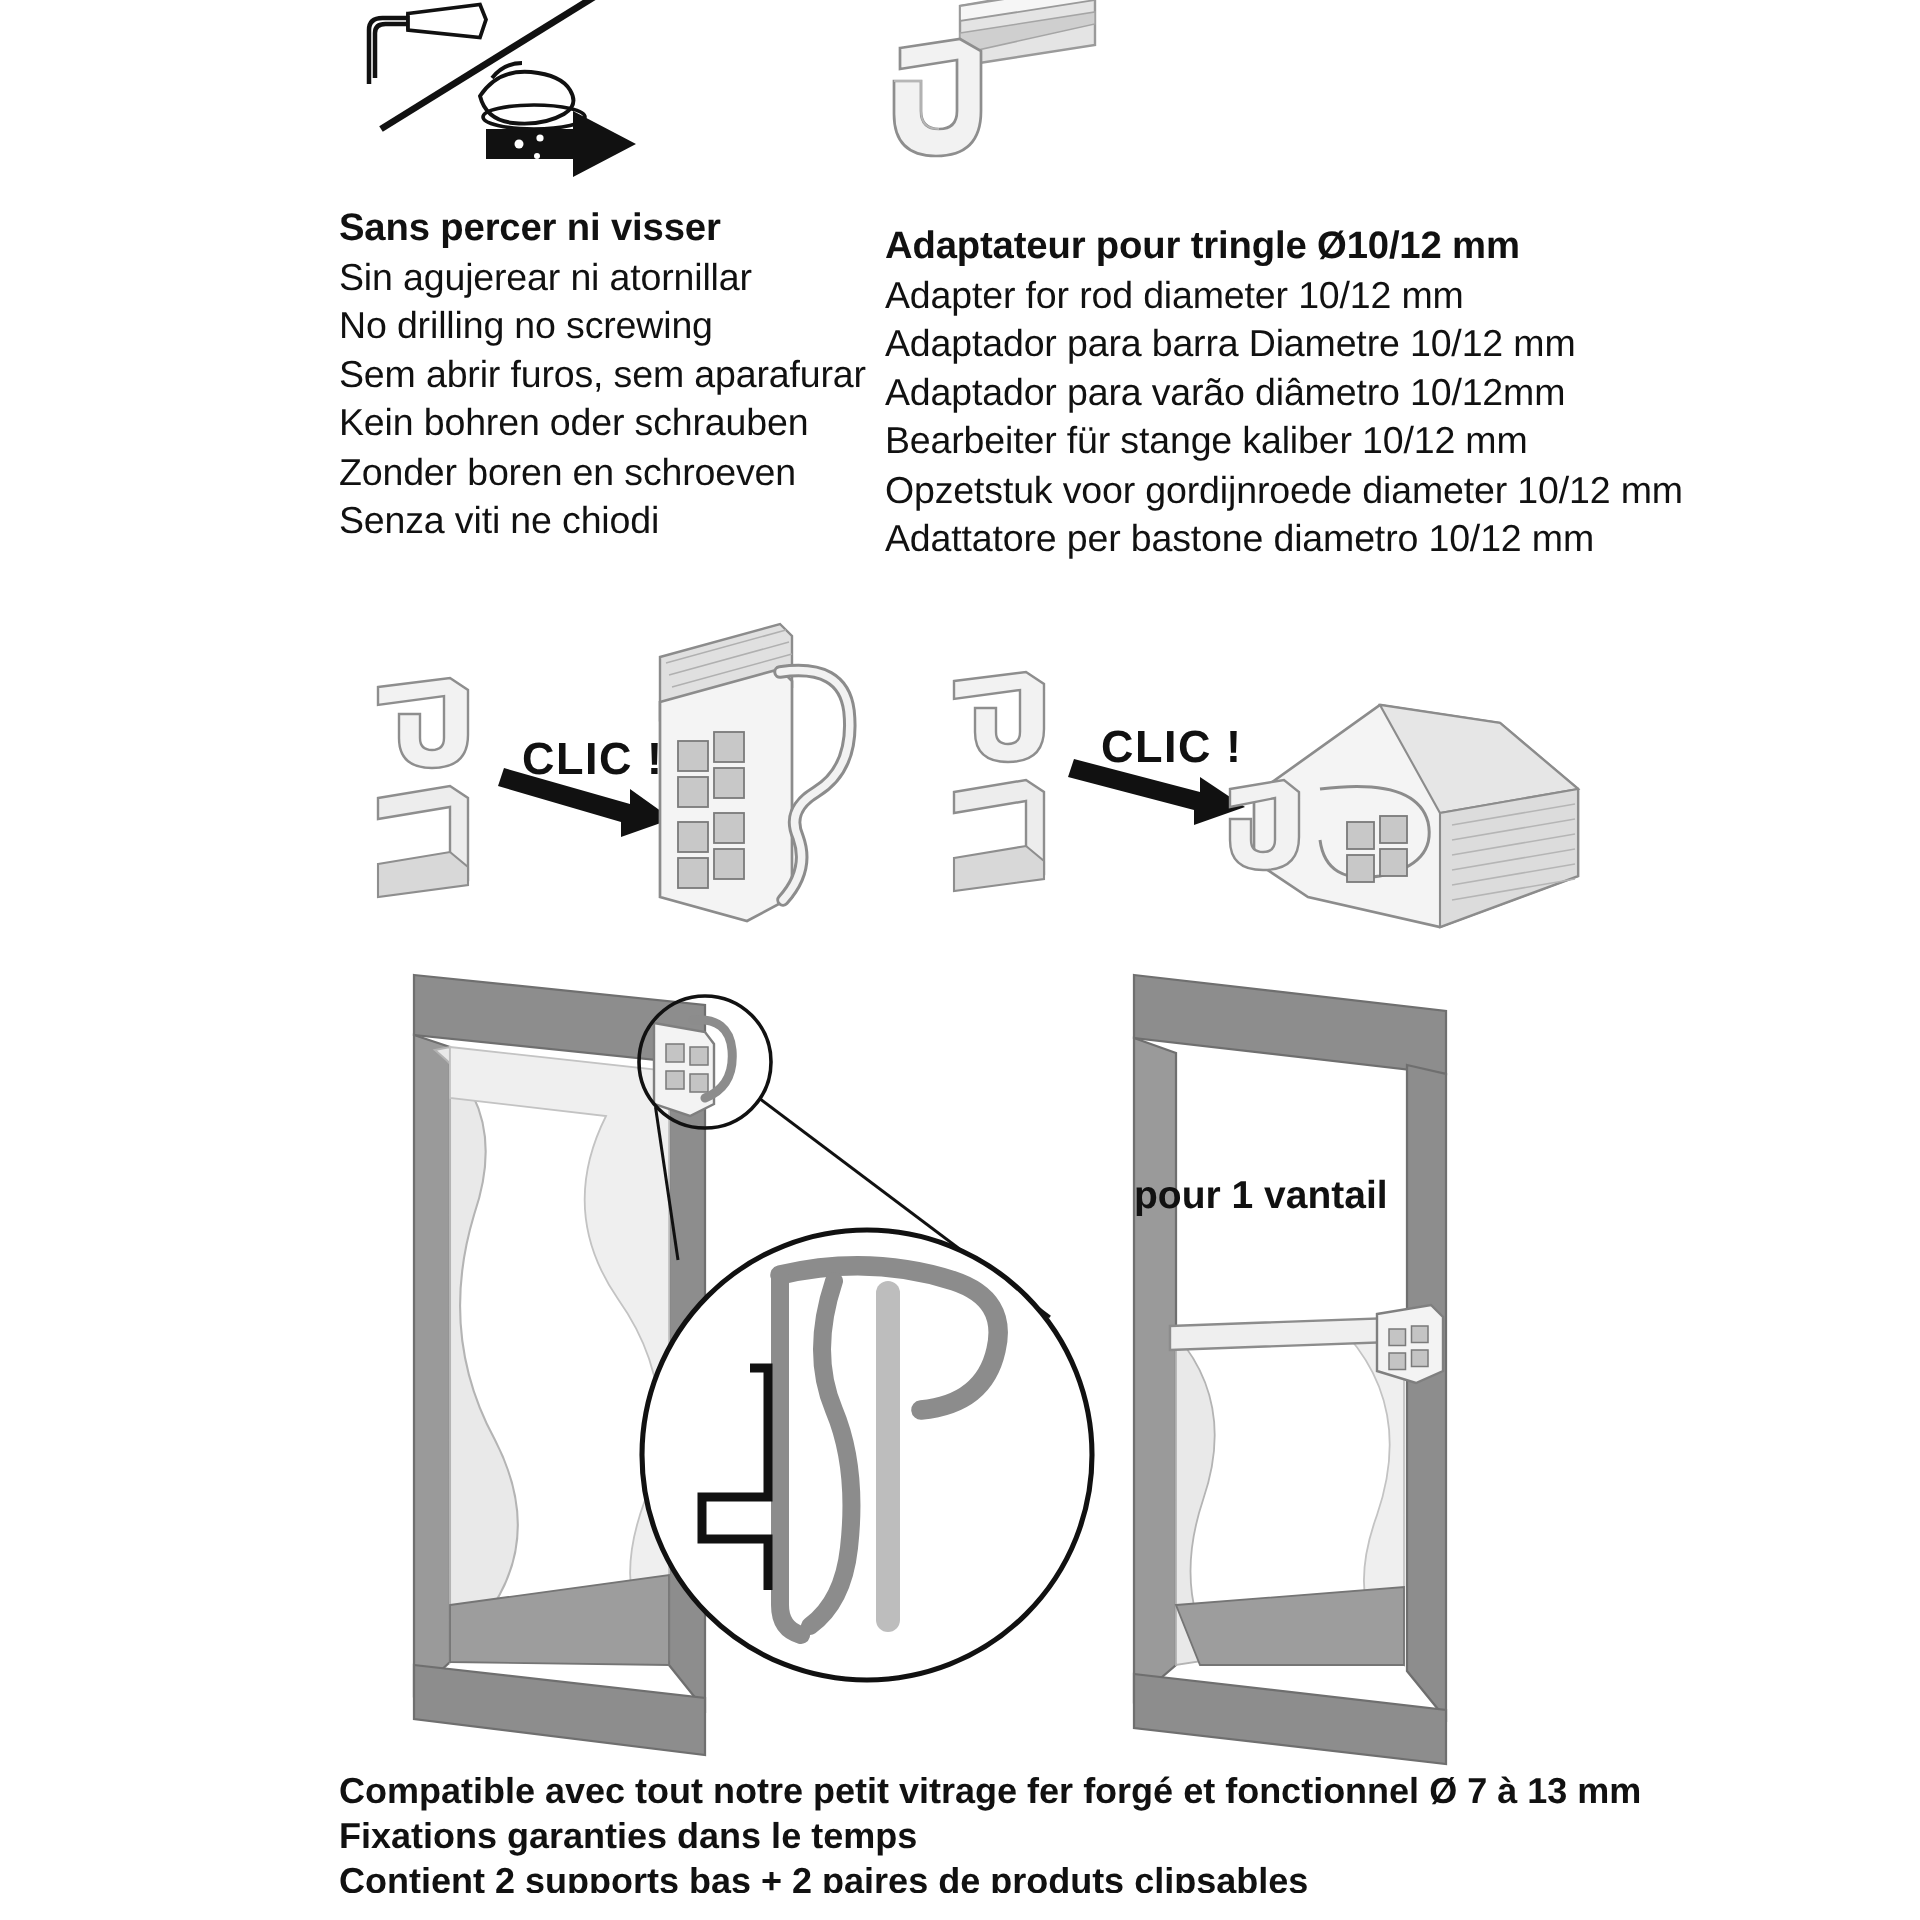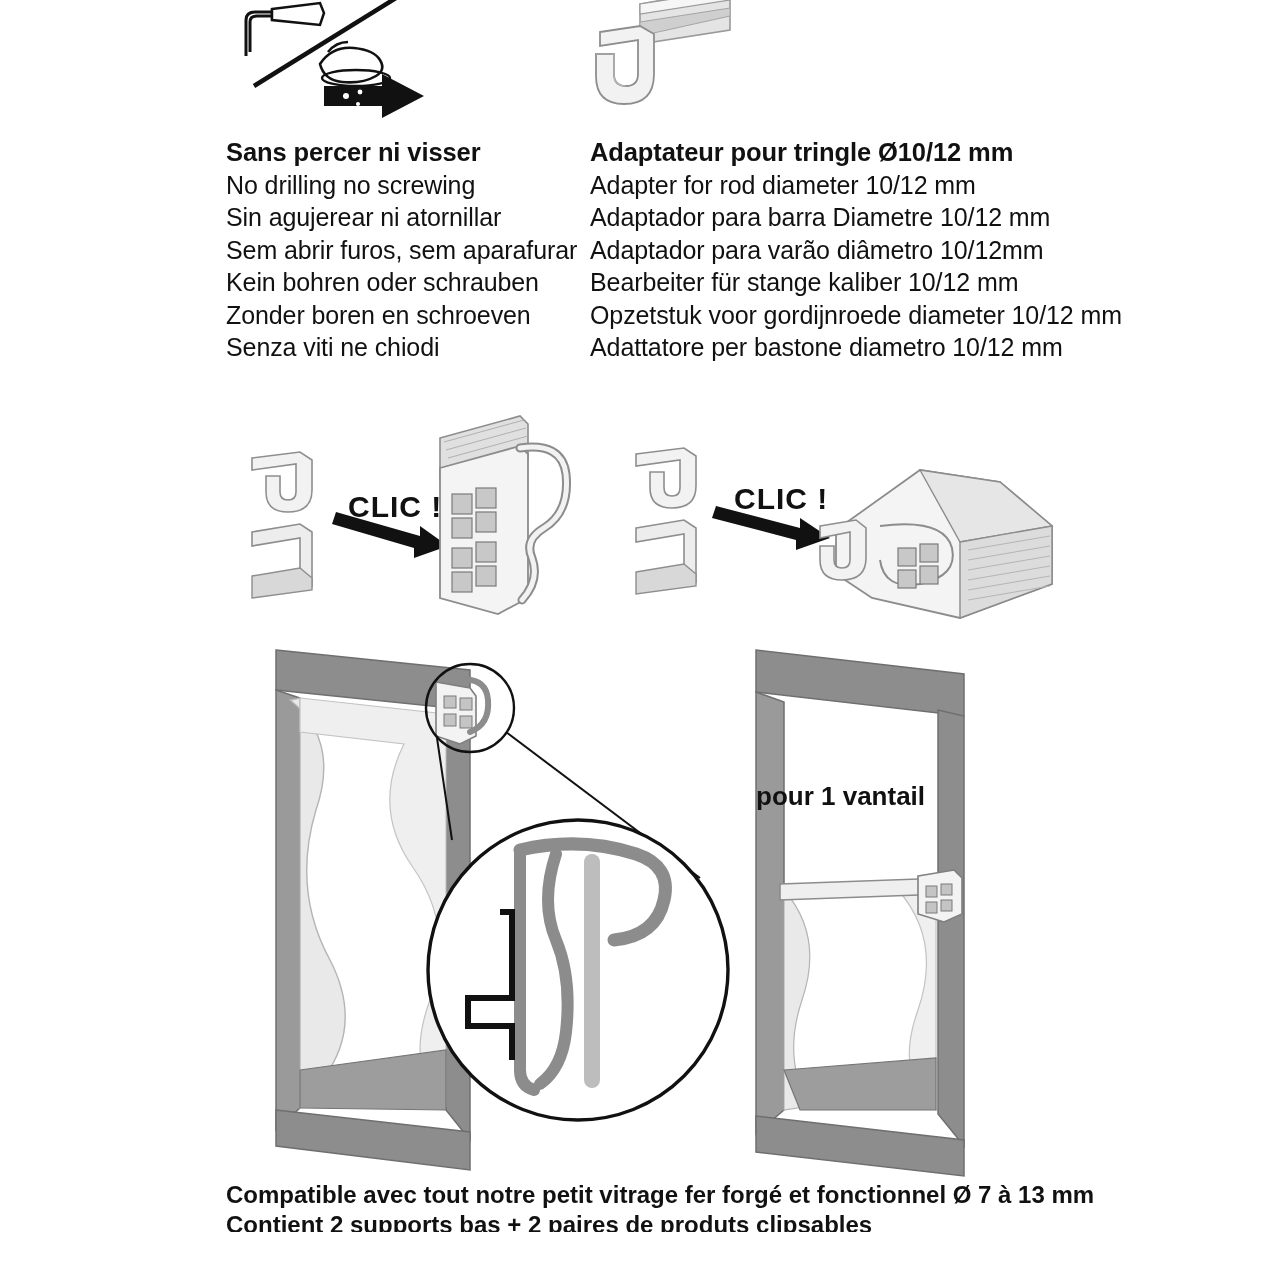--- a/index.html
+++ b/index.html
@@ -15,21 +15,21 @@
 
   
   .abs{position:absolute;}
 
   
   .pictoA{left:228px;top:0px;width:200px;height:120px;}
   .pictoB{left:580px;top:0px;width:200px;height:120px;}
 
   
   .colL{left:226px;top:136px;width:340px;}
-  .colR{left:590px;top:136px;width:500px;}
+  .colR{left:590px;top:148px;width:500px;}
   .lang-list{list-style:none;margin:0;padding:0;}
   .lang-list li{
     font-size:25px;
     line-height:32.5px;
     white-space:nowrap;
     letter-spacing:-0.1px;
   }
   .lang-list li.first{font-weight:bold;font-size:25.5px;}
 
   
@@ -118,22 +118,22 @@
       <g fill="#f2f2f2" stroke="#8e8e8e" stroke-width="1.8">
         <path d="M20,32 L60,26 L74,34 L74,74 Q74,104 44,104 Q16,104 16,76 L16,54 L34,54 L34,74 Q34,86 46,86 Q58,86 58,74 L58,40 L20,46 Z"></path>
       </g>
       <path d="M16,54 L34,54 L34,74 Q34,86 46,86" fill="none" stroke="#b6b6b6" stroke-width="1.2"></path>
     </svg>
   </div>
 
   <div class="abs colL">
     <ul class="lang-list">
       <li class="first">Sans percer ni visser</li>
+      <li>Sin agujerear ni atornillar</li>
       <li>No drilling no screwing</li>
-      <li>Sin agujerear ni atornillar</li>
       <li>Sem abrir furos, sem  aparafurar</li>
       <li>Kein bohren oder schrauben</li>
       <li>Zonder boren en schroeven</li>
       <li>Senza viti ne chiodi</li>
     </ul>
   </div>
 
   <div class="abs colR">
     <ul class="lang-list">
       <li class="first">Adaptateur pour tringle Ø10/12 mm</li>
@@ -287,16 +287,17 @@
       </g>
     </svg>
   </div>
 
   <div class="abs vantail">
     <div>pour 1 vantail</div>
   </div>
 
   <div class="abs bottom">
     <p>Compatible avec tout notre petit vitrage fer forgé et fonctionnel Ø 7 à 13 mm</p>
+    <p>Fixations garanties dans le temps</p>
     <p class="cut">Contient 2 supports bas + 2 paires de produts clipsables</p>
   </div>
 
 </div>
 
 </body></html>

